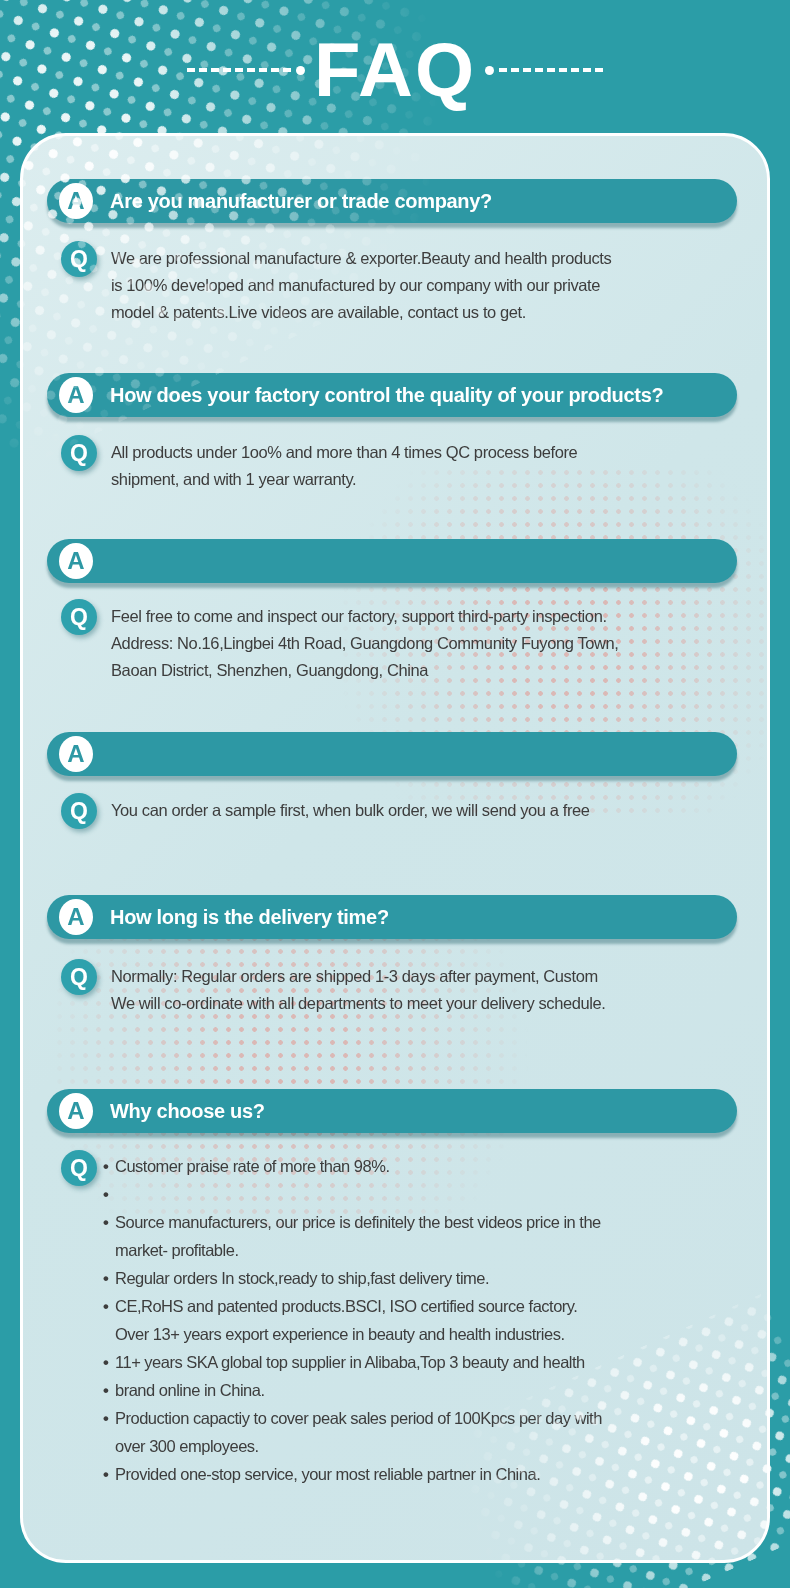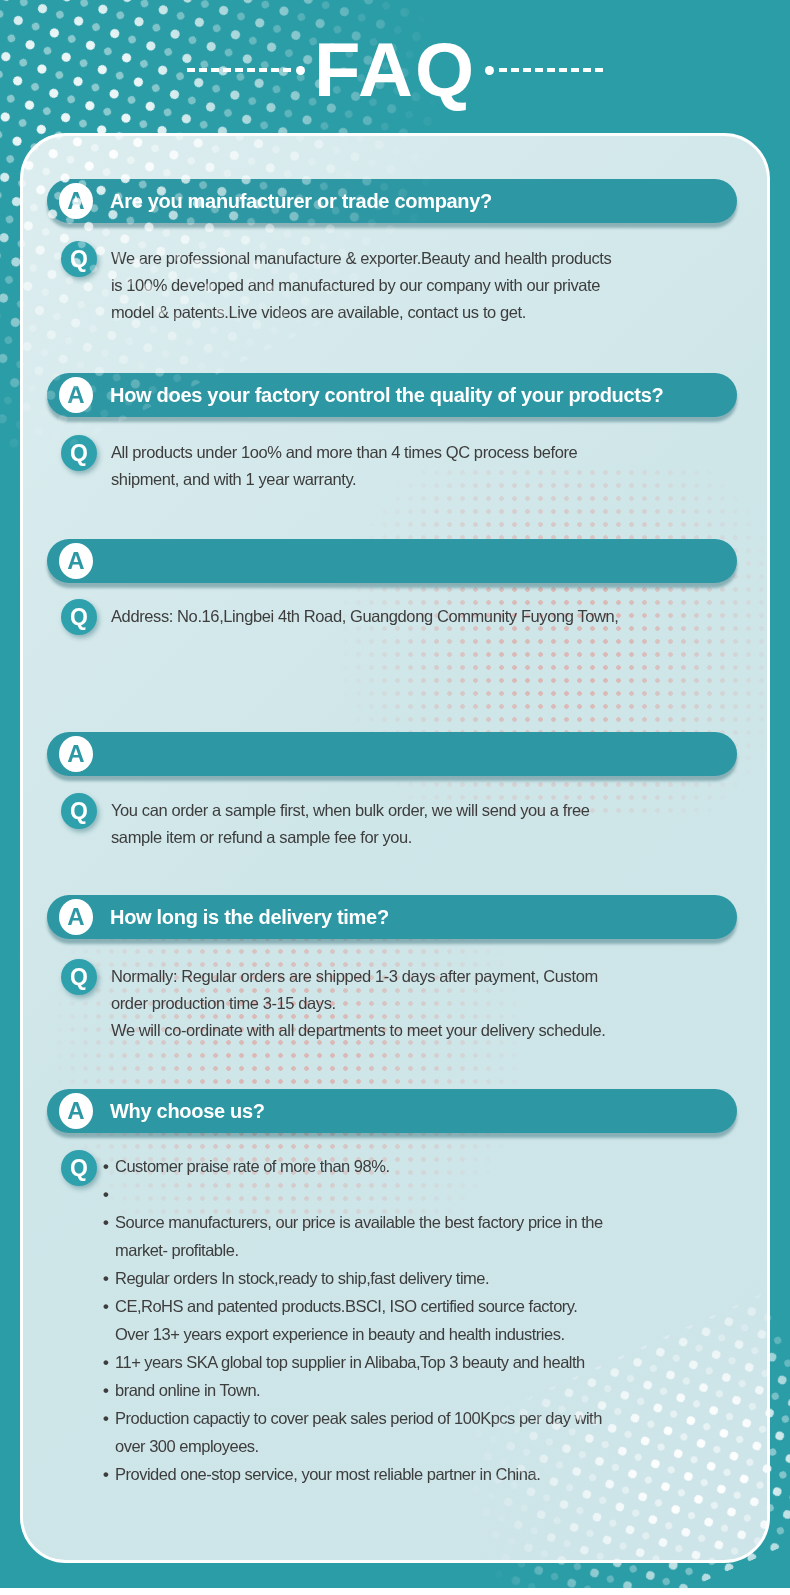--- a/index.html
+++ b/index.html
@@ -157,65 +157,65 @@
       <div class="aline">shipment, and with 1 year warranty.</div>
     </div>
   </div>
 
   <div class="qheader" style="top:403px">
     <span class="a-icon">A</span>
   </div>
   <div class="answer" style="top:463px">
     <span class="q-icon">Q</span>
     <div class="alines">
+      <div class="aline">Feel free to come and inspect our factory, support third-party inspection.</div>
       <div class="aline">Address: No.16,Lingbei 4th Road, Guangdong Community Fuyong Town,</div>
+      <div class="aline">Baoan District, Shenzhen, Guangdong, China</div>
     </div>
   </div>
 
   <div class="qheader" style="top:596px">
     <span class="a-icon">A</span>
   </div>
   <div class="answer" style="top:657px">
     <span class="q-icon">Q</span>
     <div class="alines">
       <div class="aline">You can order a sample first, when bulk order, we will send you a free</div>
-      <div class="aline">sample item or refund a sample fee for you.</div>
     </div>
   </div>
 
   <div class="qheader" style="top:759px">
     <span class="a-icon">A</span>
     <span class="qtext">How long is the delivery time?</span>
   </div>
   <div class="answer" style="top:823px">
     <span class="q-icon">Q</span>
     <div class="alines">
       <div class="aline">Normally: Regular orders are shipped 1-3 days after payment, Custom</div>
-      <div class="aline">order production time 3-15 days.</div>
       <div class="aline">We will co-ordinate with all departments to meet your delivery schedule.</div>
     </div>
   </div>
 
   <div class="qheader" style="top:953px">
     <span class="a-icon">A</span>
     <span class="qtext">Why choose us?</span>
   </div>
   <div class="answer bullets" style="top:1014px; gap:6px">
     <span class="q-icon">Q</span>
     <div class="alines" style="width:660px">
       <div class="bline">
           <span class="bm">•</span>
           <span>Customer praise rate of more than 98%.</span>
         </div>
       <div class="bline">
           <span class="bm">•</span>
         </div>
       <div class="bline">
           <span class="bm">•</span>
-          <span>Source manufacturers, our price is available the best factory price in the</span>
+          <span>Source manufacturers, our price is definitely the best videos price in the</span>
         </div>
       <div class="bline">
           <span class="bm"></span>
           <span>market- profitable.</span>
         </div>
       <div class="bline">
           <span class="bm">•</span>
           <span>Regular orders In stock,ready to ship,fast delivery time.</span>
         </div>
       <div class="bline">
@@ -225,21 +225,21 @@
       <div class="bline">
           <span class="bm"></span>
           <span>Over 13+ years export experience in beauty and health industries.</span>
         </div>
       <div class="bline">
           <span class="bm">•</span>
           <span>11+ years SKA global top supplier in Alibaba,Top 3 beauty and health</span>
         </div>
       <div class="bline">
           <span class="bm">•</span>
-          <span>brand online in Town.</span>
+          <span>brand online in China.</span>
         </div>
       <div class="bline">
           <span class="bm">•</span>
           <span>Production capactiy to cover peak sales period of 100Kpcs per day with</span>
         </div>
       <div class="bline">
           <span class="bm"></span>
           <span>over 300 employees.</span>
         </div>
       <div class="bline">

